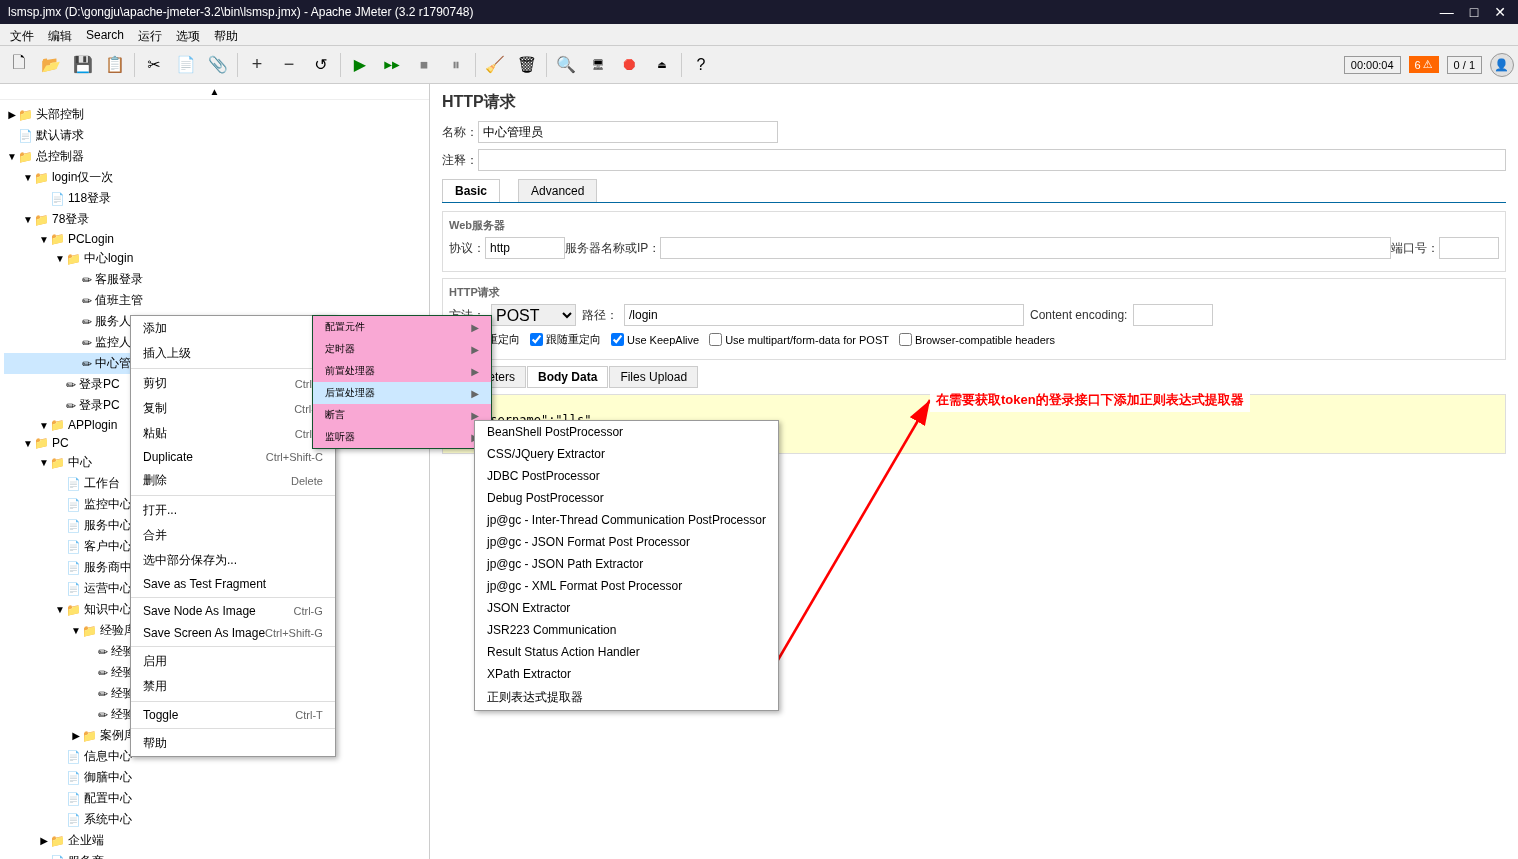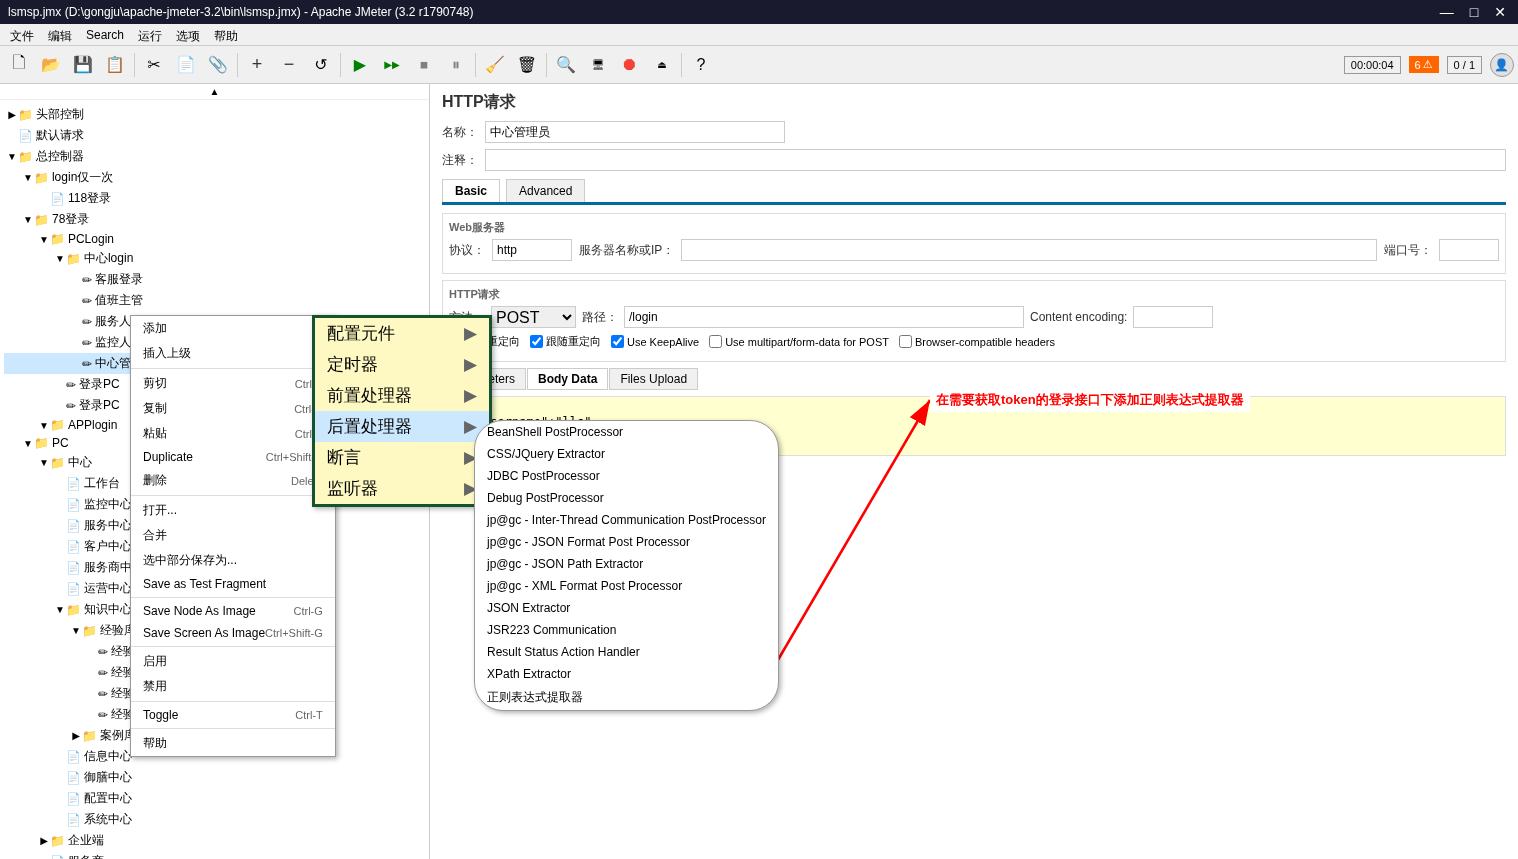--- a/index.html
+++ b/index.html
@@ -91,31 +91,31 @@
     .right-panel {
       flex: 1;
       background: white;
       overflow: auto;
       padding: 0;
     }
     
     
     .http-panel { padding: 8px 12px; }
     .panel-title { font-size: 16px; font-weight: bold; margin-bottom: 8px; color: #333; }
-    .form-row { display: flex; align-items: center; margin-bottom: 6px; gap: 7px; }
+    .form-row { display: flex; align-items: center; margin-bottom: 6px; gap: 0; }
     .form-label { font-size: 12px; color: #333; white-space: nowrap; }
     .form-input {
       border: 1px solid #ccc;
       padding: 2px 4px;
       font-size: 12px;
       height: 22px;
     }
     .form-input-full { flex: 1; }
     
-    .tabs-container { display: flex; gap: 4px; margin: 8px 0; border-bottom: 3px solid #0369a1; }
+    .tabs-container { display: flex; gap: 16px; margin: 8px 0; border-bottom: 1px solid #0369a1; }
     .tab-btn {
       padding: 4px 12px;
       font-size: 12px;
       cursor: pointer;
       border: 1px solid #ccc;
       border-bottom: none;
       background: #f0f0f0;
       margin-right: 2px;
     }
     .tab-btn.active { background: white; font-weight: bold; }
@@ -159,26 +159,26 @@
       cursor: pointer;
       justify-content: space-between;
     }
     .context-menu-sep { height: 1px; background: #ddd; margin: 2px 0; }
     .ctx-arrow { color: #666; }
     .ctx-shortcut { color: #666; font-size: 11px; }
     
     
     .submenu-container {
       position: absolute;
-      background: #fef9c3;
-      border: 3px solid #14532d;
+      background: #f9a8d4;
+      border: 1px solid #14532d;
       box-shadow: 2px 2px 5px rgba(0,0,0,0.3);
       min-width: 180px;
       z-index: 1002;
-      font-size: 17px;
+      font-size: 10px;
     }
     .submenu-item {
       display: flex;
       align-items: center;
       padding: 4px 12px;
       cursor: pointer;
       justify-content: space-between;
     }
     
     
@@ -677,21 +677,21 @@
   <div class="submenu-item">
     <span>断言</span>
     <span class="ctx-arrow">▶</span>
   </div>
   <div class="submenu-item">
     <span>监听器</span>
     <span class="ctx-arrow">▶</span>
   </div>
 </div>
 
-<div class="postproc-menu" id="postproc-menu" style="top:420px;left:474px;border-radius:29px;">
+<div class="postproc-menu" id="postproc-menu" style="top:420px;left:474px;">
   <div class="postproc-item">BeanShell PostProcessor</div>
   <div class="postproc-item">CSS/JQuery Extractor</div>
   <div class="postproc-item">JDBC PostProcessor</div>
   <div class="postproc-item">Debug PostProcessor</div>
   <div class="postproc-item">jp@gc - Inter-Thread Communication PostProcessor</div>
   <div class="postproc-item">jp@gc - JSON Format Post Processor</div>
   <div class="postproc-item">jp@gc - JSON Path Extractor</div>
   <div class="postproc-item">jp@gc - XML Format Post Processor</div>
   <div class="postproc-item">JSON Extractor</div>
   <div class="postproc-item">JSR223 Communication</div>

